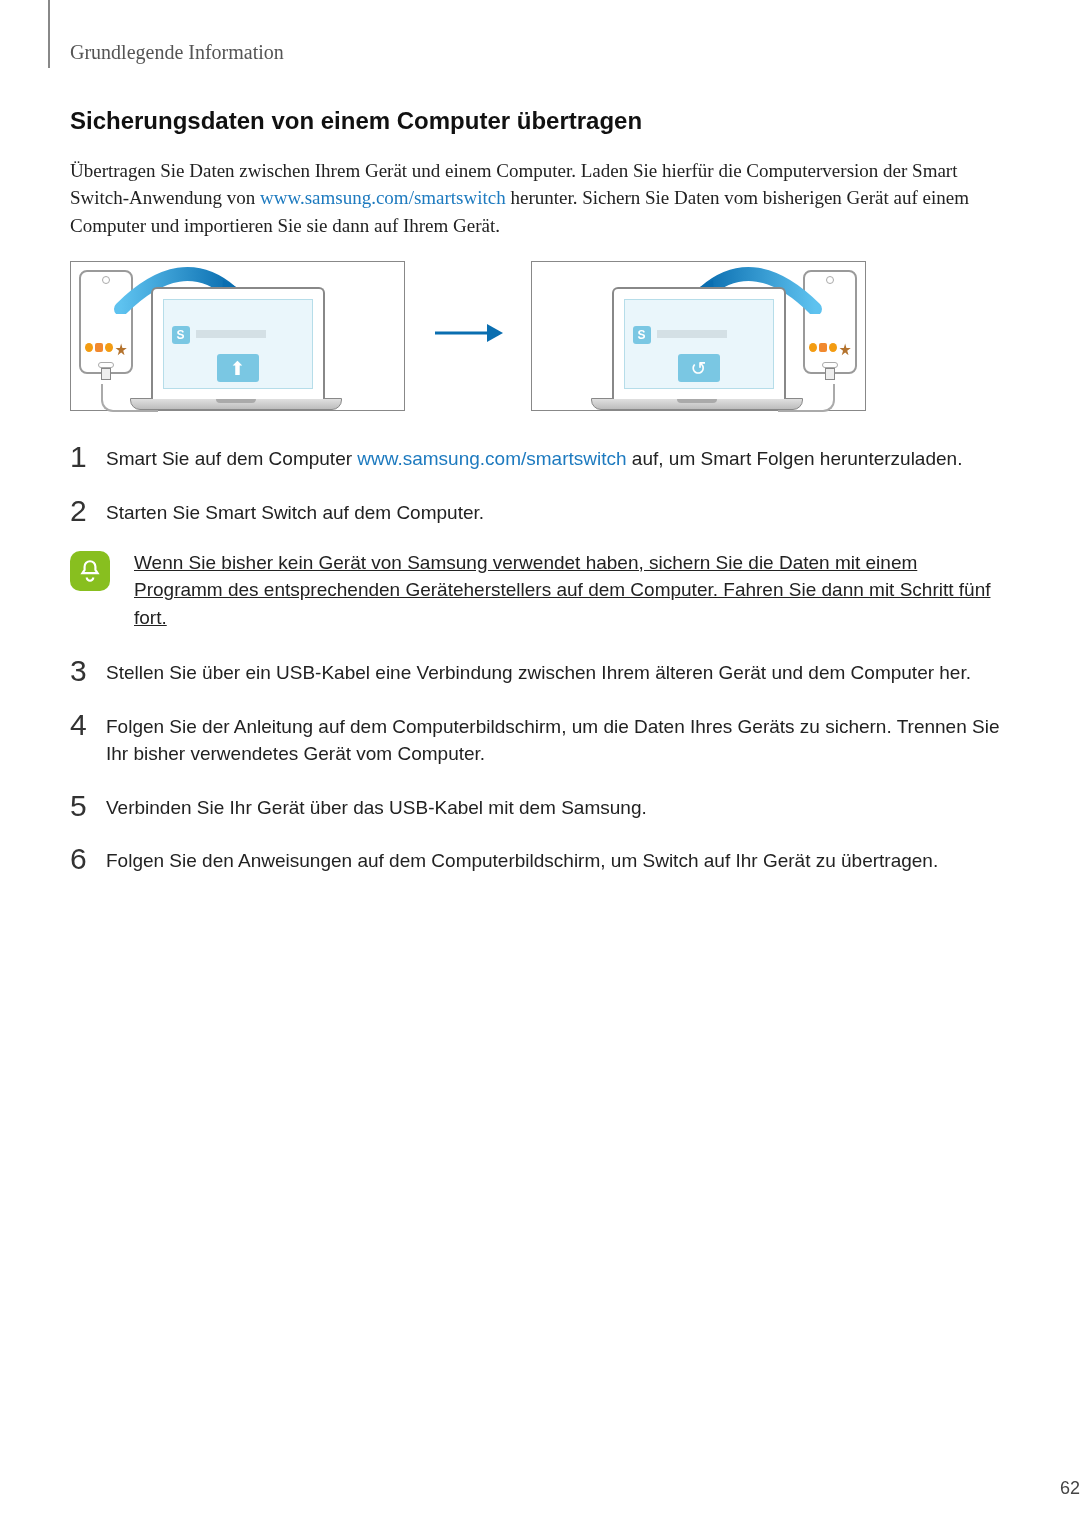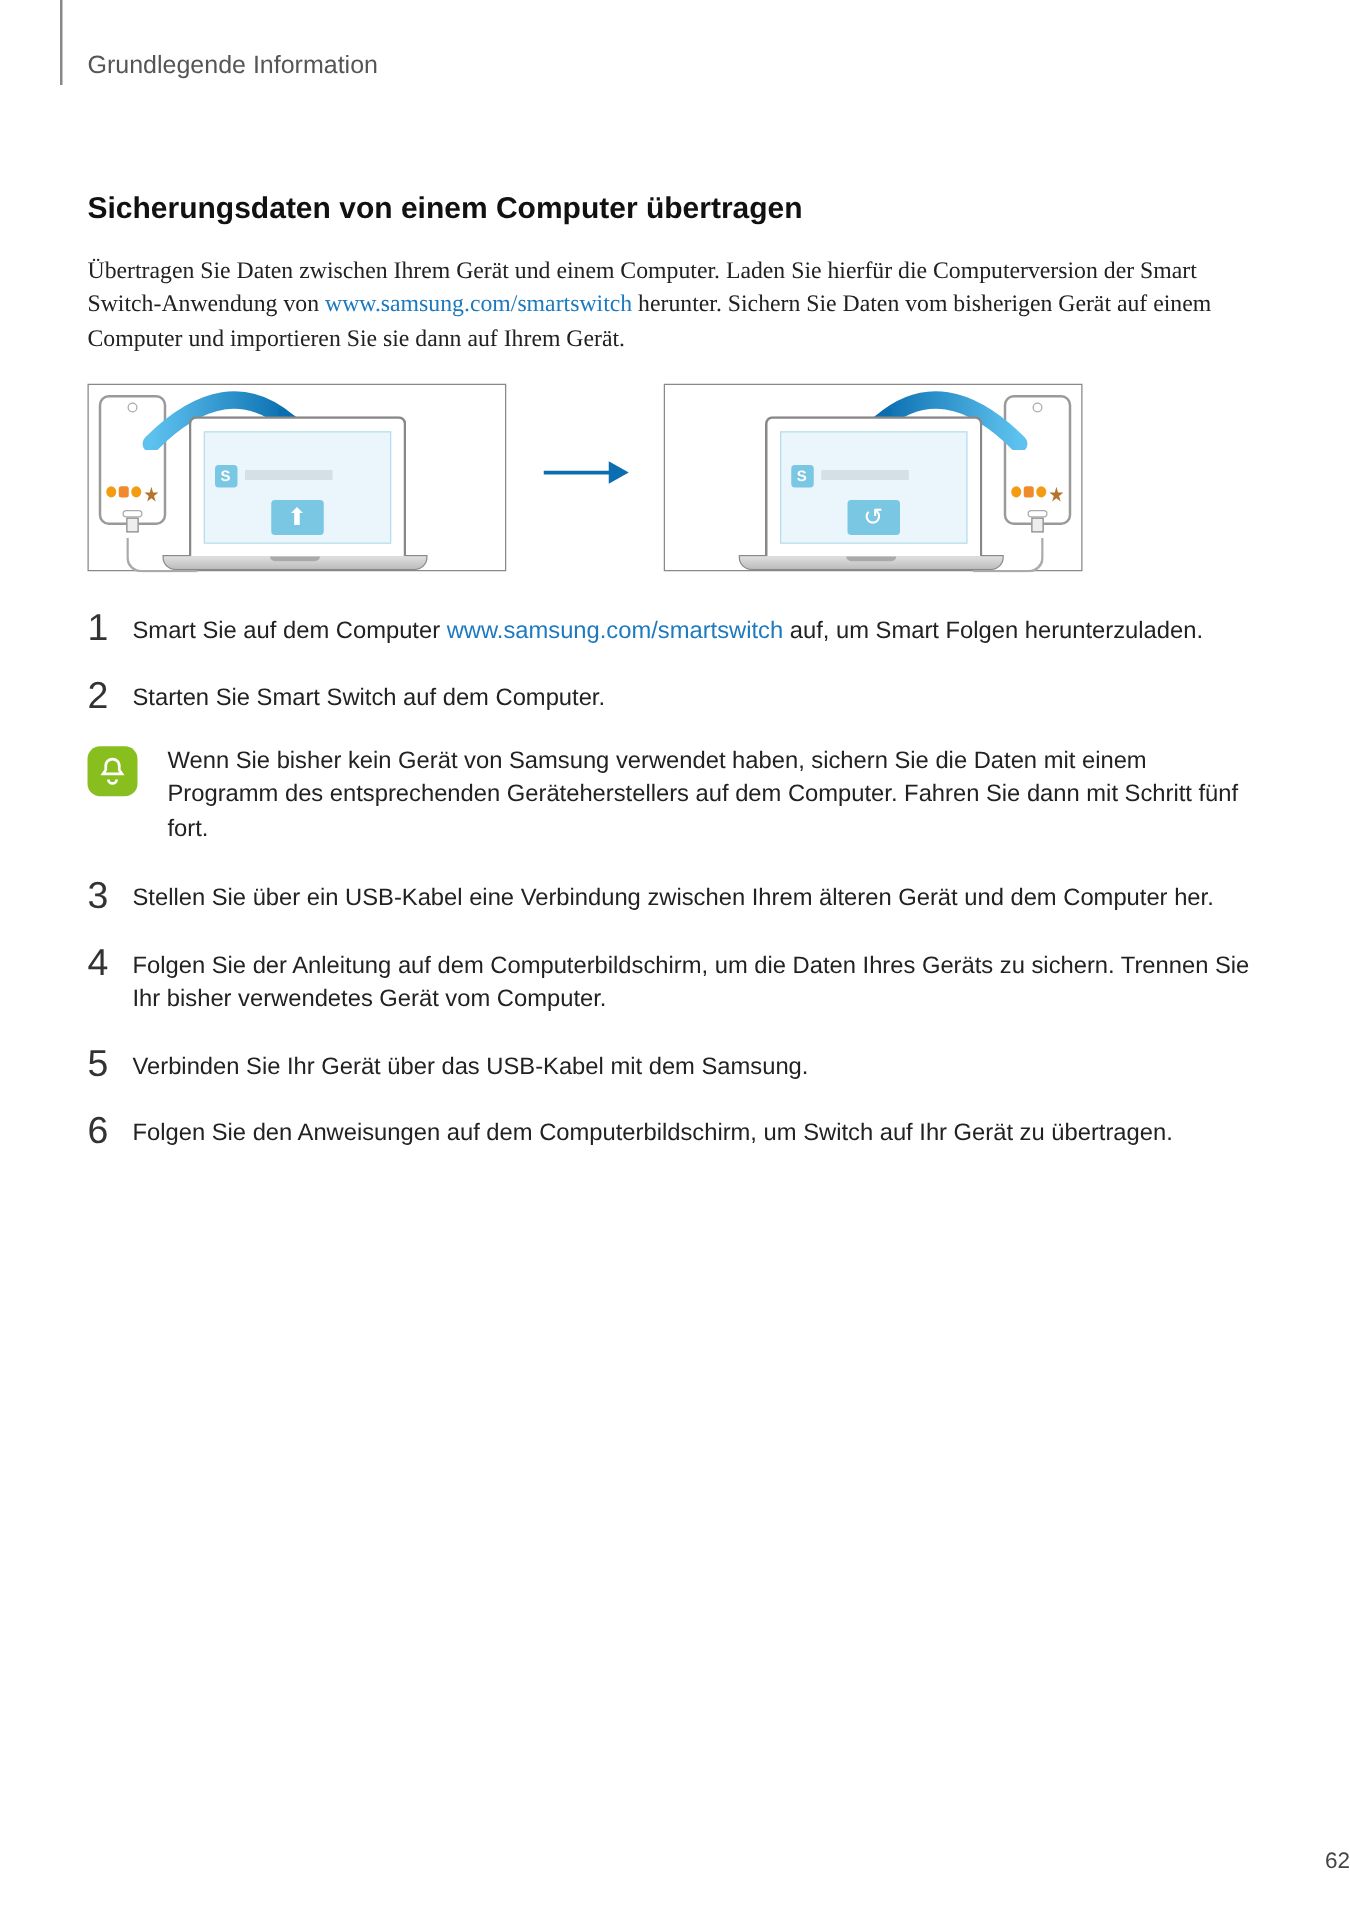--- a/index.html
+++ b/index.html
@@ -1,19 +1,19 @@
 <!DOCTYPE html>
 <html><head>
 <meta charset="utf-8">
 <style>
   html,body{margin:0;padding:0;background:#fff;color:#222;}
   body{font-family:"Segoe UI",Arial,Helvetica,sans-serif;font-size:19px;line-height:1.45;width:1080px;height:1527px;position:relative;}
   .rule-left{position:absolute;left:48px;top:0;width:2px;height:68px;background:#888;}
-  .header-text{position:absolute;left:70px;top:38px;color:#555;font-size:20px;}
-  .content{position:absolute;left:70px;top:104px;right:70px;margin-top:46px;}
+  .header-text{position:absolute;left:70px;top:38px;color:#555;font-size:20px;font-family:Liberation Serif, serif;}
+  .content{position:absolute;left:70px;top:104px;right:70px;}
   h2{font-size:24px;font-weight:700;margin:0 0 18px 0;color:#111;}
   p{margin:0 0 14px 0;font-family:Liberation Serif, serif;}
   a{color:#1d7abf;text-decoration:none;}
   .figure{display:flex;align-items:center;justify-content:flex-start;margin:22px 0 30px 0;}
   .panel{border:1px solid #888;width:335px;height:150px;position:relative;box-sizing:border-box;background:#fff;}
   .arrow-between{margin:0 28px;color:#0a6eb0;}
   
   .phone{position:absolute;width:50px;height:100px;border:2px solid #9a9a9a;border-radius:8px;background:#fff;left:8px;top:8px;}
   .phone.right{left:auto;right:8px;}
   .phone::before{content:"";position:absolute;top:4px;left:50%;transform:translateX(-50%);width:6px;height:6px;border:1px solid #aaa;border-radius:50%;}
@@ -47,21 +47,21 @@
   .panel2 .transfer-arrow{right:40px;left:auto;transform:scaleX(-1);}
   
   .steps{margin-top:20px;}
   .step{display:flex;margin-bottom:22px;}
   .step-num{font-size:30px;width:36px;flex-shrink:0;color:#333;line-height:1.05;padding-top:0;}
   .step-body{flex:1;padding-top:4px;}
   
   .note{display:flex;margin:6px 0 24px 0;}
   .note-icon{width:40px;height:40px;flex-shrink:0;border-radius:10px;background:#88bf1f;display:flex;align-items:center;justify-content:center;margin-right:24px;margin-top:2px;}
   .note-icon svg{display:block;}
-  .note-body{flex:1;padding-top:0;}
+  .note-body{flex:1;padding-top:0;text-decoration:underline;}
   .page-num{position:absolute;bottom:26px;left:0;right:0;text-align:right;color:#444;font-size:18px;}
 </style>
 </head>
 <body>
 
 <div class="rule-left"></div>
 <div class="header-text">Grundlegende Information</div>
 
 <div class="content">
   <h2>Sicherungsdaten von einem Computer übertragen</h2>

